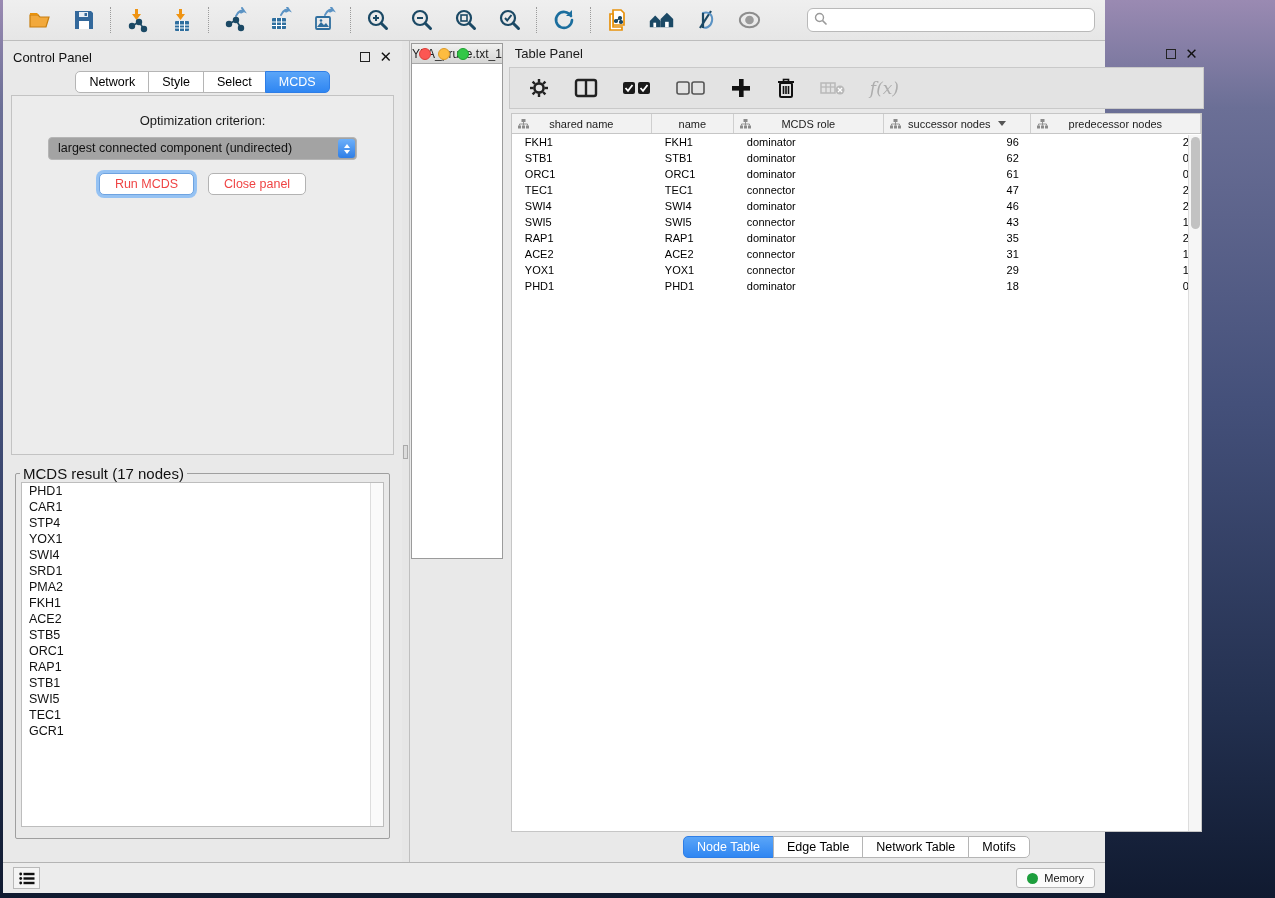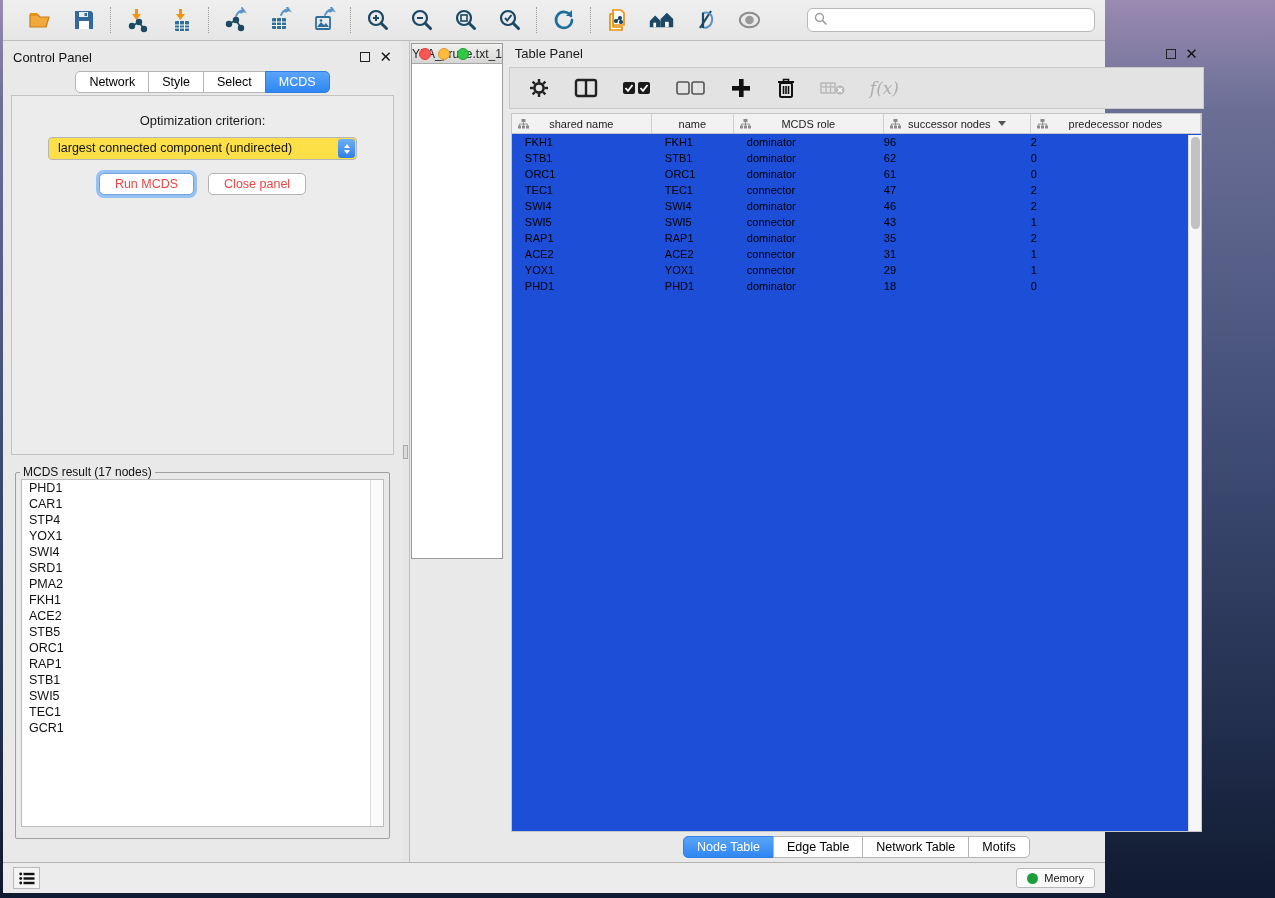--- a/index.html
+++ b/index.html
@@ -29,29 +29,29 @@
   .panel-btns { margin-left:auto; display:flex; align-items:center; gap:9px; }
   .float-icon { width:10px; height:10px; border:1.5px solid #222; display:inline-block; }
   .close-icon { font-weight:bold; font-size:15px; line-height:10px; color:#111; }
   .cp-tabs { position:absolute; top:30px; left:0; right:0; display:flex; justify-content:center; }
   .tab { background:#fff; border:1px solid #b5b5b5; padding:3px 13px; font-size:12.5px; margin-left:-1px; color:#000000; }
   .tab:first-child { border-radius:5px 0 0 5px; margin-left:0; }
   .tab:last-child { border-radius:0 5px 5px 0; }
   .tab.selected { background:linear-gradient(#5aa5f8,#2f86f2); border-color:#2f7ee6; color:#fff; }
   .cp-box { position:absolute; top:54px; left:8px; right:8px; height:360px; border:1px solid #c3c3c3; background:#ececec; }
   .cp-opt-label { margin-top:17px; text-align:center; font-size:13px; }
-  .cp-select { margin:9px 36px 0; height:23px; background:#fde047; border:1px solid #b5b5b5; border-radius:4px; position:relative; font-size:12.5px; line-height:21px; padding-left:9px; color:#111; }
+  .cp-select { margin:9px 36px 0; height:23px; background:#a3a3a3; border:1px solid #b5b5b5; border-radius:4px; position:relative; font-size:12.5px; line-height:21px; padding-left:9px; color:#111; }
   .stepper { position:absolute; right:1px; top:1px; bottom:1px; width:17px; border-radius:3px; background:linear-gradient(#6db0fa,#2f7ee6); display:flex; flex-direction:column; align-items:center; justify-content:center; gap:2px; }
   .tri-up { width:0; height:0; border-left:3.5px solid transparent; border-right:3.5px solid transparent; border-bottom:4.5px solid #fff; }
   .tri-dn { width:0; height:0; border-left:3.5px solid transparent; border-right:3.5px solid transparent; border-top:4.5px solid #fff; }
   .cp-btn-row { margin-top:13px; display:flex; justify-content:center; gap:14px; }
   .btn { background:#fff; border:1px solid #b3b3b3; border-radius:5px; padding:3px 15px; font-size:12.5px; color:#ef4444; }
   .btn.focus-ring { box-shadow:0 0 0 3px rgba(92,167,248,.6); border-color:#6ea3e0; }
   .cp-result { position:absolute; top:424px; left:12px; right:12px; height:374px; border:1px solid #9f9f9f; border-radius:2px; }
-  .cp-result legend { font-size:12px; padding:0 3px; margin-left:4px; color:#111; }
+  .cp-result legend { font-size:15px; padding:0 3px; margin-left:4px; color:#111; }
   .mcds-list { position:absolute; left:5px; right:5px; top:0px; bottom:5px; background:#fff; border:1px solid #bdbdbd; overflow:hidden; }
   .mcds-item { font-size:12.5px; line-height:16px; padding-left:7px; color:#111; }
   .mcds-scroll { position:absolute; right:0; top:0; bottom:0; width:13px; background:#fafafa; border-left:1px solid #ddd; }
 
   
   .splitter-v { width:8px; flex:none; background:#e6e6e6; border-right:1px solid #bfbfbf; position:relative; }
   .splitter-v .handle { position:absolute; top:404px; left:1px; width:5px; height:14px; background:#dcdcdc; border:1px solid #aaa; }
 
   
   .right-col { flex:1; display:flex; flex-direction:row; min-width:0; background:#e9e9e9; }
@@ -66,30 +66,30 @@
   .net-canvas { flex:1; background:#fff; position:relative; overflow:hidden; }
   .net-canvas svg { position:absolute; left:0; top:0; }
   .splitter-h { height:5px; flex:none; background:#e6e6e6; border-top:1px solid #c2c2c2; }
 
   
   .table-panel { flex:1; display:flex; flex-direction:column; min-height:0; }
   .tp-header { height:25px; flex:none; display:flex; align-items:center; padding:0 11px; font-size:13px; }
   .tp-toolbar { margin:1px 5px 0; height:42px; flex:none; background:#e3e3e3; border:1px solid #c9c9c9; display:flex; align-items:center; gap:24px; padding:0 18px; }
   .tp-tool { display:flex; align-items:center; justify-content:center; height:26px; }
   .fx-label { font-family:"DejaVu Serif","Liberation Serif",serif; font-style:italic; font-size:17px; color:#adadad; }
-  .tp-table { margin:4px 7px 0; flex:1; border:1px solid #c6c6c6; background:#1d4ed8; position:relative; overflow:hidden; font-size:11px; }
+  .tp-table { margin:4px 7px 0; flex:1; border:1px solid #c6c6c6; background:#ffffff; position:relative; overflow:hidden; font-size:11px; }
   .tp-thead { display:flex; height:20px; background:#f2f2f2; border-bottom:1px solid #c6c6c6; }
   .th { position:relative; display:flex; align-items:center; justify-content:center; border-right:1px solid #cfcfcf; color:#1c1c1c; gap:5px; flex:none; }
   .th .htree { position:absolute; left:6px; top:5px; }
   .th.filler { flex:1; border-right:none; }
   .sort-dn { width:0; height:0; border-left:4px solid transparent; border-right:4px solid transparent; border-top:5px solid #555; margin-left:2px; }
   .tp-row { display:flex; height:16px; align-items:center; }
   .td { flex:none; overflow:hidden; white-space:nowrap; color:#000; }
   .td.left { padding-left:13px; text-align:left; }
-  .td.right { padding-right:12px; }
+  .td.right { padding-right:12px; text-align:right; }
   .tp-scroll { position:absolute; right:0; top:21px; bottom:0; width:13px; background:#f6f6f6; border-left:1px solid #ddd; }
   .tp-thumb { position:absolute; left:2px; top:2px; width:9px; height:92px; border-radius:5px; background:#c2c2c2; }
   .tp-tabs { height:30px; flex:none; display:flex; align-items:center; justify-content:center; }
 
   
   .status-bar { height:31px; flex:none; border-top:1px solid #b4b4b4; background:#ececec; display:flex; align-items:center; padding:0 10px; }
   .log-btn { width:27px; height:22px; background:#f4f4f4; border:1px solid #b9b9b9; display:flex; align-items:center; justify-content:center; }
   .memory-btn { margin-left:auto; display:flex; align-items:center; gap:6px; background:#fbfbfb; border:1px solid #b9b9b9; border-radius:3px; padding:3px 10px; font-size:11px; color:#111; }
   .mem-dot { width:11px; height:11px; border-radius:50%; background:#1d9e3d; }
 </style>

